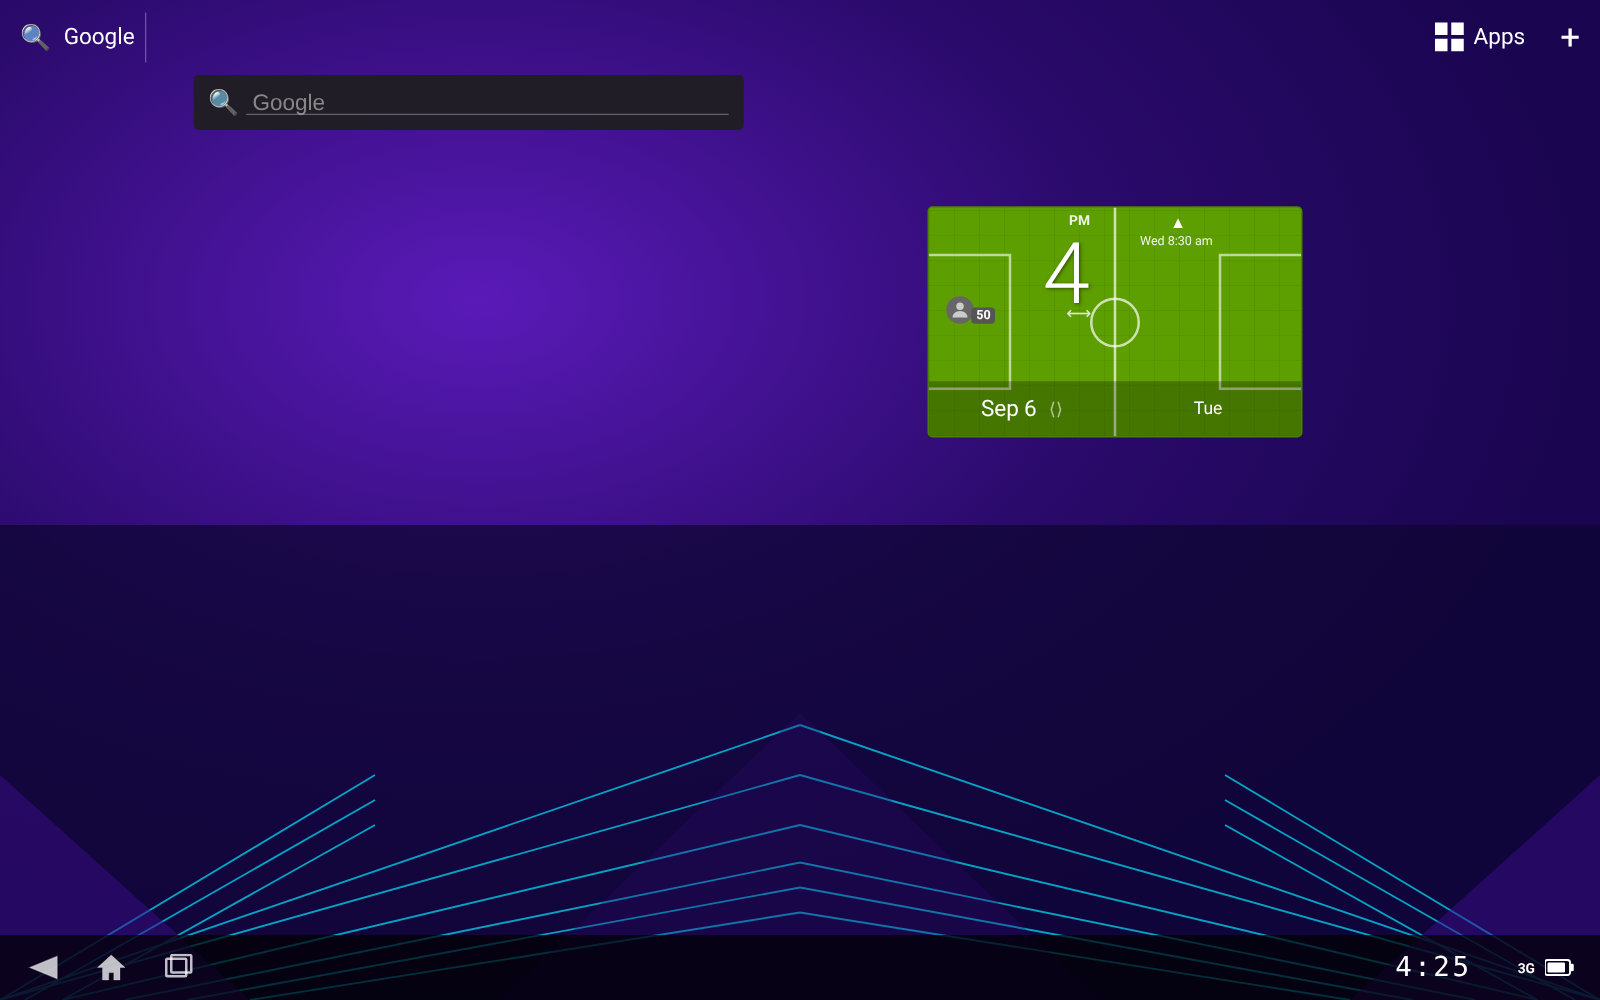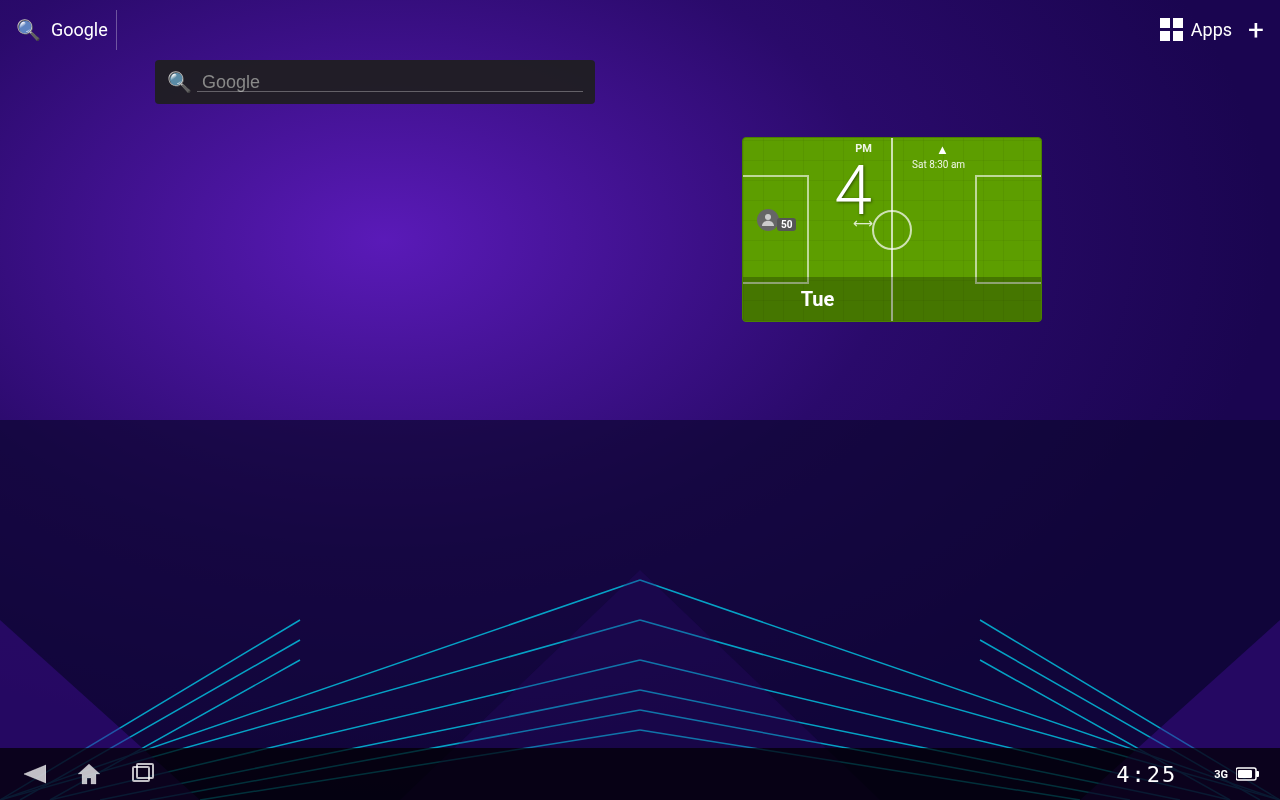--- a/index.html
+++ b/index.html
@@ -75,21 +75,21 @@
     .divider-vertical {
       width: 1px;
       height: 40px;
       background: rgba(255,255,255,0.3);
       margin: 0 8px;
     }
 
     .top-right {
       display: flex;
       align-items: center;
-      gap: 16px;
+      gap: 28px;
     }
 
     .apps-button {
       display: flex;
       align-items: center;
       gap: 8px;
       color: white;
       cursor: pointer;
     }
 
@@ -158,21 +158,21 @@
       bottom: 12px;
       left: 42px;
       right: 12px;
       height: 1px;
       background: rgba(255,255,255,0.3);
     }
 
     
     .clock-widget {
       position: absolute;
-      top: 137px;
+      top: 165px;
       left: 742px;
       width: 300px;
       height: 185px;
       background: #5d9e00;
       border-radius: 4px;
       z-index: 10;
       overflow: hidden;
       border: 1px solid #4a8000;
     }
 
@@ -336,22 +336,22 @@
     }
 
     .date-text {
       color: white;
       font-size: 18px;
       font-weight: 400;
     }
 
     .alarm-day {
       color: white;
-      font-size: 20px;
-      font-weight: 700;
+      font-size: 14px;
+      font-weight: 400;
     }
 
     
     .user-avatar {
       position: absolute;
       bottom: 46px;
       left: 14px;
       width: 22px;
       height: 22px;
       border-radius: 50%;
@@ -532,25 +532,31 @@
           <div class="notification-badge">50</div>
 
           <div class="expand-arrows">⟷</div>
         </div>
 
         <div class="clock-right">
           <div style="display:flex; align-items:center; gap:4px;">
             <span style="width:20px;"></span>
             <span class="alarm-icon" style="position:relative;top:0;right:0;color:white;font-size:13px;">▲</span>
           </div>
-          <span class="alarm-info">Sat 8:30 am</span>
+          <span class="alarm-info">Wed 8:30 am</span>
         </div>
       </div>
 
       <div class="clock-bottom-section">
+        <div class="clock-bottom-left">
+          <span class="date-text">Sep</span>
+          <span class="date-text">6</span>
+
+          <span style="color:rgba(255,255,255,0.6); font-size:14px; margin-left:6px;">⟨⟩</span>
+        </div>
         <div class="clock-bottom-right">
           <span class="alarm-day">Tue</span>
         </div>
       </div>
     </div>
   </div>
 </div>
 
 <div class="bottom-bar">
   <div class="nav-buttons">

